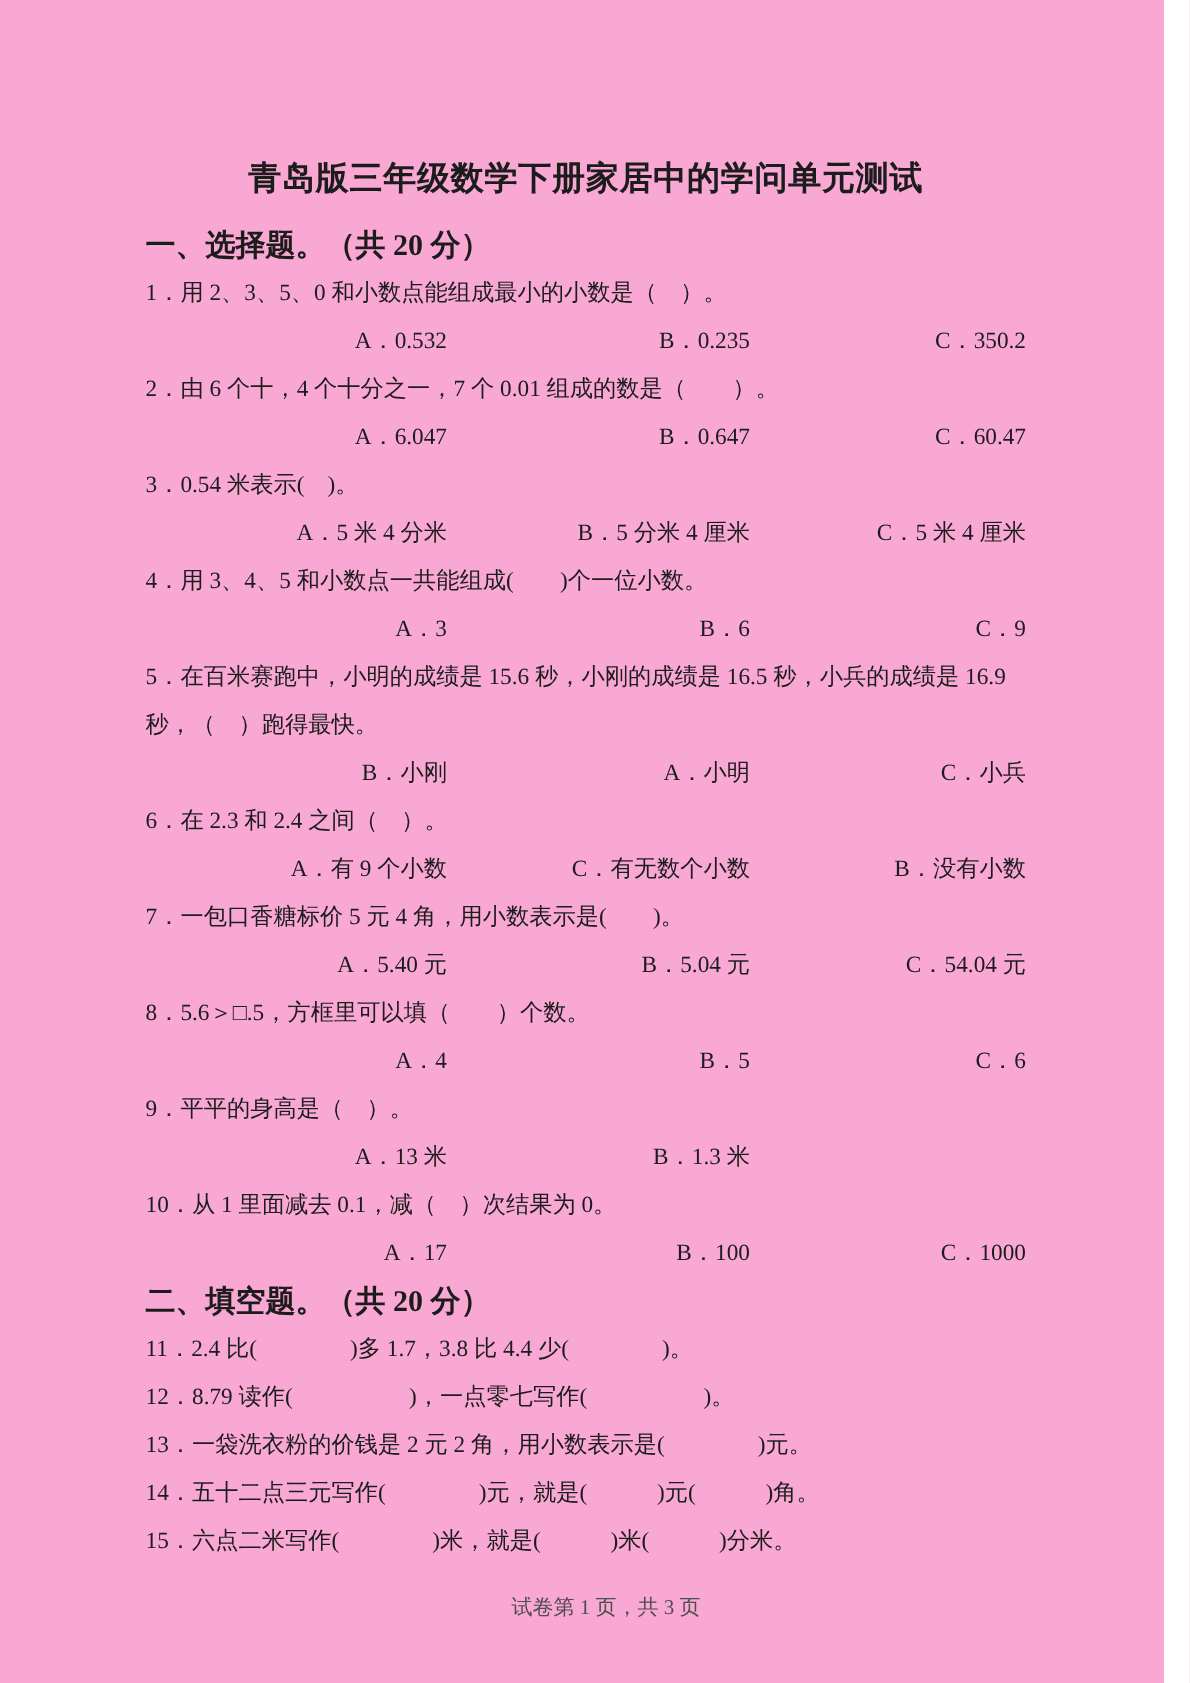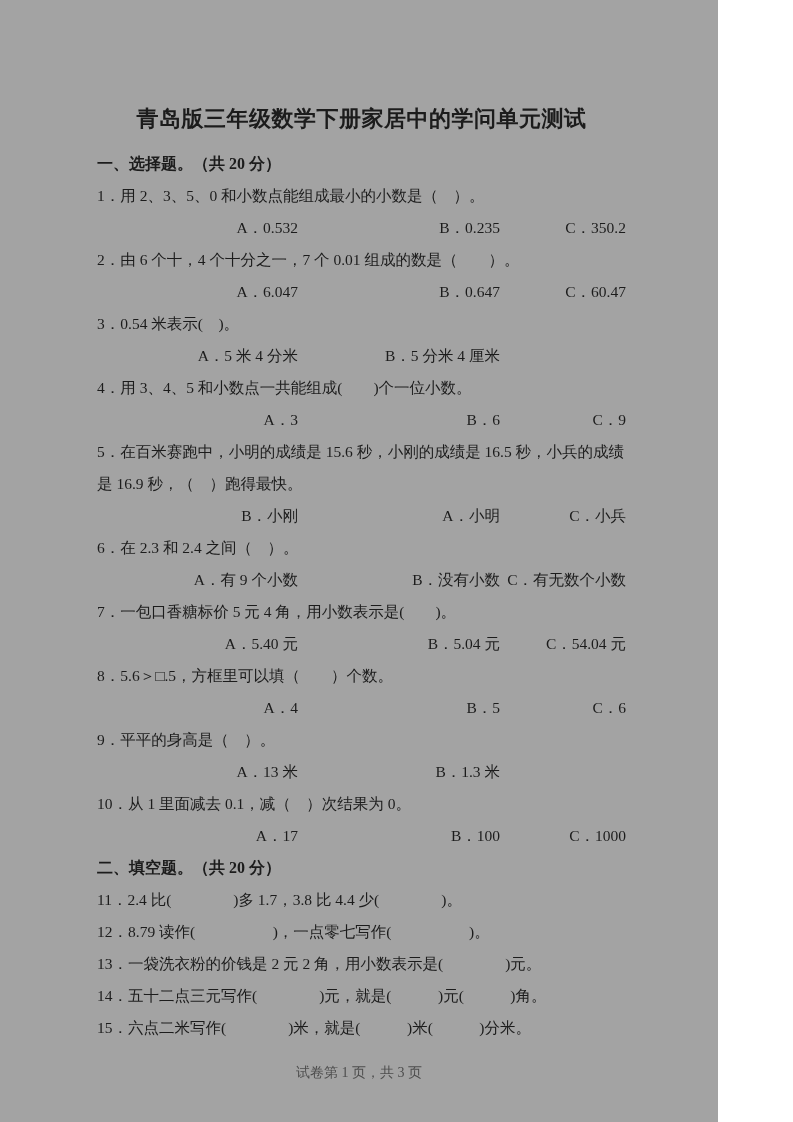--- a/index.html
+++ b/index.html
@@ -8,60 +8,60 @@
     background: #ffffff;
   }
   body {
     width: 793px;
     height: 1122px;
     overflow: hidden;
   }
   .page {
     position: relative;
     box-sizing: border-box;
-    width: 718px;
+    width: 776px;
     height: 1122px;
     padding: 104px 92px 0 97px;
-    background: #a3a3a3;
+    background: #f9a8d4;
     color: #1c1c1c;
     font-family: "Liberation Serif", "DejaVu Serif", serif;
     font-size: 15.5px;
     line-height: 32px;
   }
   .title {
     margin: 0 0 14px 0;
     font-size: 22px;
     line-height: 30px;
     font-weight: bold;
     text-align: center;
     letter-spacing: 0.5px;
   }
   .section-heading {
     margin: 0;
-    font-size: 16px;
+    font-size: 20px;
     line-height: 32px;
     font-weight: bold;
   }
   .q {
     margin: 0;
     line-height: 32px;
     white-space: pre-wrap;
   }
   .opts {
     display: grid;
     grid-template-columns: 201px 202px 1fr;
     line-height: 32px;
   }
   .opt {
     white-space: pre-wrap;
     text-align: right;
   }
   .footer {
     position: absolute;
-    left: 0;
+    left: 16px;
     top: 1062px;
     width: 100%;
     text-align: center;
     font-size: 14px;
     line-height: 22px;
     color: #4d4d4d;
   }
 </style>
 </head>
 <body>
@@ -83,41 +83,42 @@
   <div class="opts">
     <span class="opt">A．6.047</span>
     <span class="opt">B．0.647</span>
     <span class="opt">C．60.47</span>
   </div>
 
   <p class="q">3．0.54 米表示(　)。</p>
   <div class="opts">
     <span class="opt">A．5 米 4 分米</span>
     <span class="opt">B．5 分米 4 厘米</span>
+    <span class="opt">C．5 米 4 厘米</span>
   </div>
 
   <p class="q">4．用 3、4、5 和小数点一共能组成(　　)个一位小数。</p>
   <div class="opts">
     <span class="opt">A．3</span>
     <span class="opt">B．6</span>
     <span class="opt">C．9</span>
   </div>
 
   <p class="q">5．在百米赛跑中，小明的成绩是 15.6 秒，小刚的成绩是 16.5 秒，小兵的成绩是 16.9 秒，（　）跑得最快。</p>
   <div class="opts">
     <span class="opt">B．小刚</span>
     <span class="opt">A．小明</span>
     <span class="opt">C．小兵</span>
   </div>
 
   <p class="q">6．在 2.3 和 2.4 之间（　）。</p>
   <div class="opts">
     <span class="opt">A．有 9 个小数</span>
+    <span class="opt">C．有无数个小数</span>
     <span class="opt">B．没有小数</span>
-    <span class="opt">C．有无数个小数</span>
   </div>
 
   <p class="q">7．一包口香糖标价 5 元 4 角，用小数表示是(　　)。</p>
   <div class="opts">
     <span class="opt">A．5.40 元</span>
     <span class="opt">B．5.04 元</span>
     <span class="opt">C．54.04 元</span>
   </div>
 
   <p class="q">8．5.6＞□.5，方框里可以填（　　）个数。</p>

